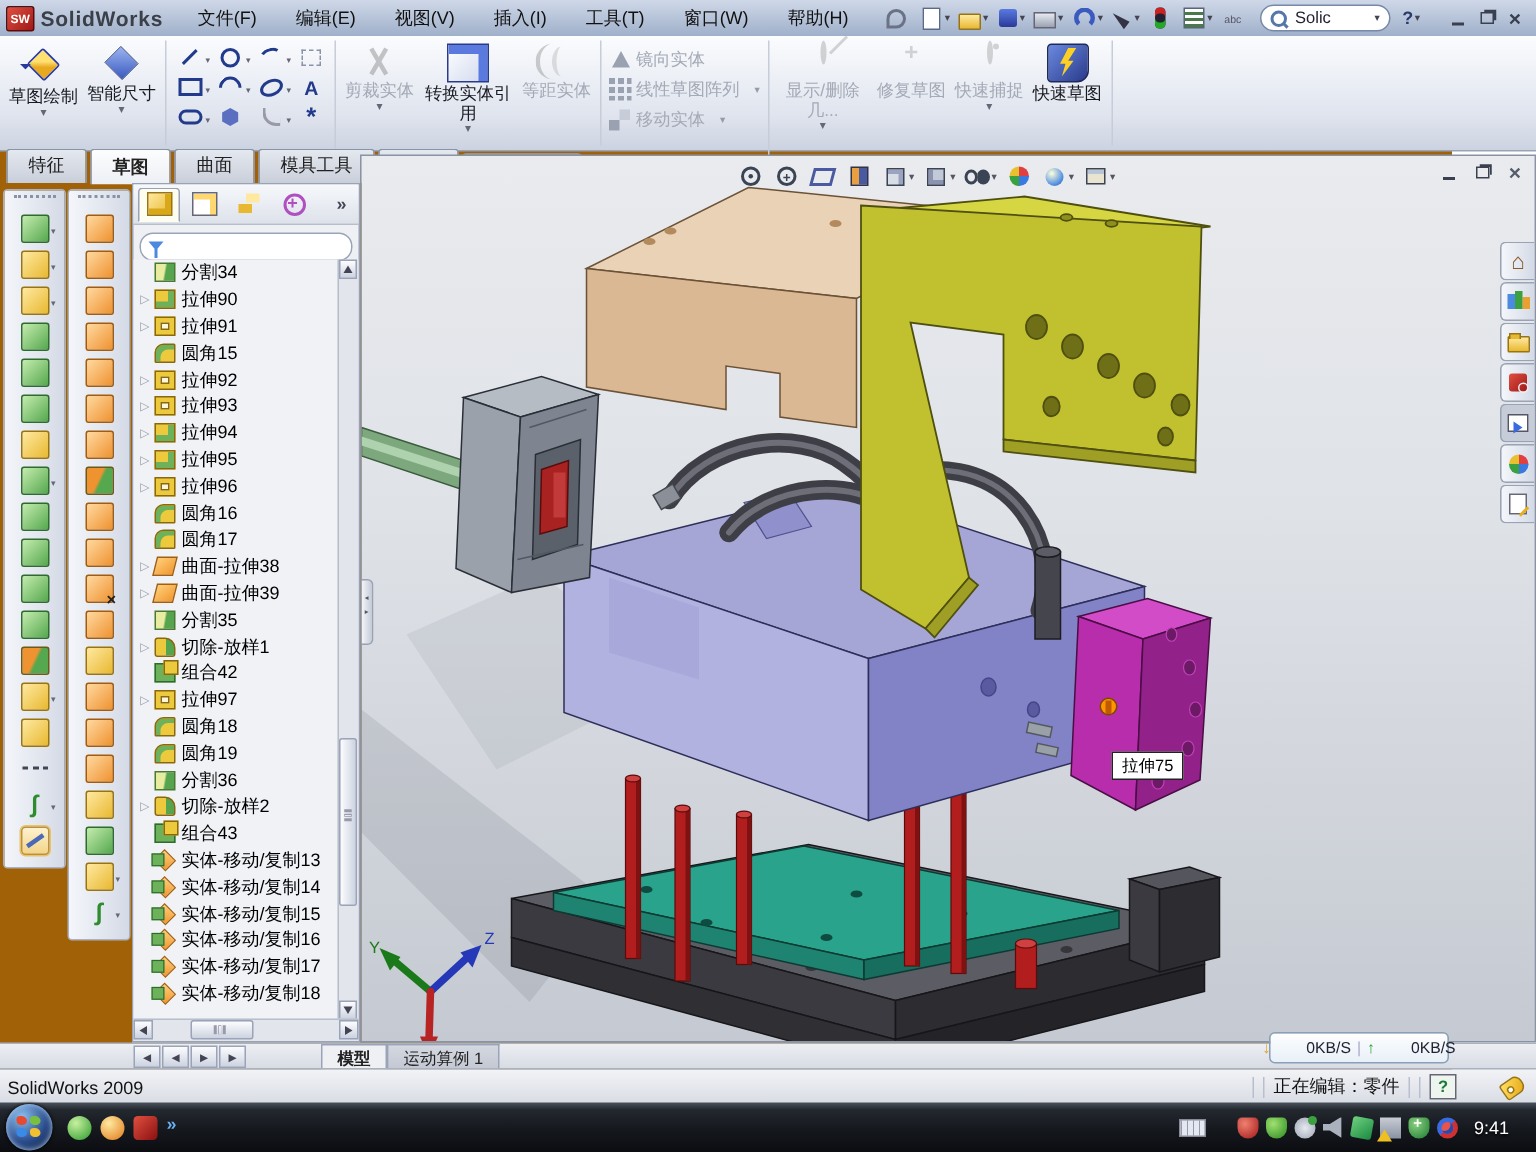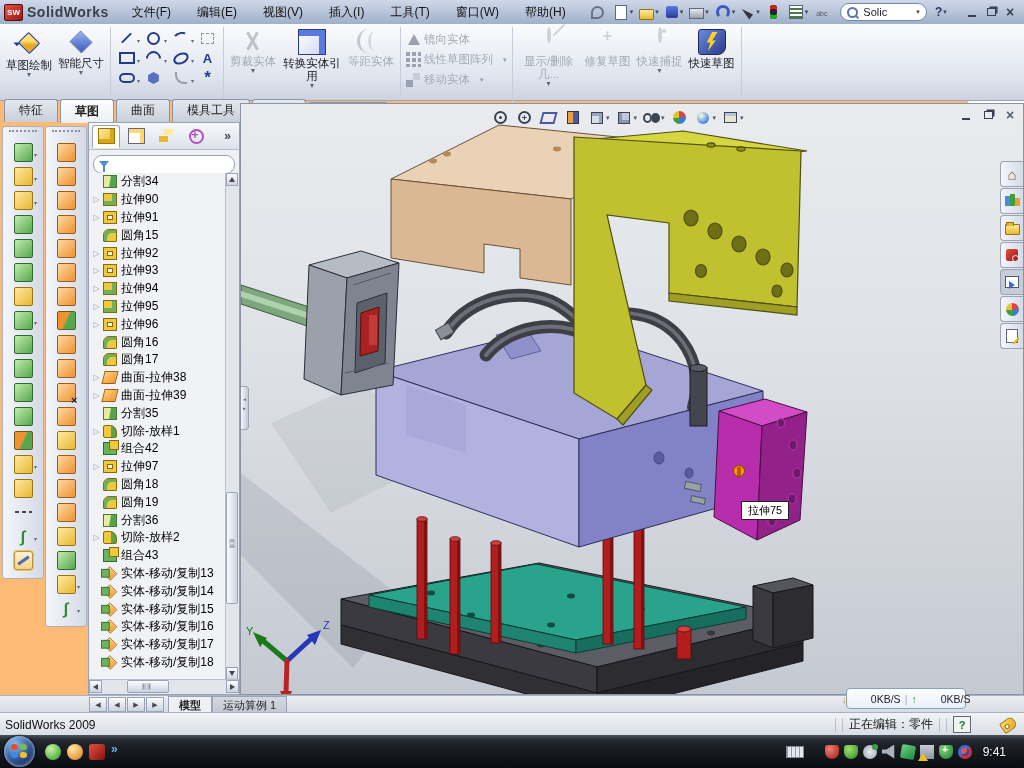--- a/index.html
+++ b/index.html
@@ -1,17 +1,17 @@
 <!DOCTYPE html>
 <html><head>
 <meta charset="utf-8">
 <style>
   html,body{margin:0;padding:0;width:1024px;height:768px;overflow:hidden;
     font-family:"Liberation Sans","DejaVu Sans",sans-serif;-webkit-font-smoothing:antialiased;}
-  .screen{position:absolute;inset:0;width:968px;height:768px;background:#fdba74;}
+  .screen{position:absolute;inset:0;width:968px;height:768px;background:#a16207;}
   
   .titlebar{position:absolute;left:0;top:0;width:1024px;height:24px;
     background:linear-gradient(#cfd8e8,#9fb0ca);display:flex;align-items:center;border-bottom:1px solid #7d8ca6;}
   .logo{display:flex;align-items:center;gap:4px;padding:0 10px 0 4px;}
   .logo-cube{width:17px;height:15px;background:linear-gradient(135deg,#e05040,#a01818);border:1px solid #5a0c0c;
     color:#fff;font-size:8px;font-weight:bold;display:flex;align-items:center;justify-content:center;border-radius:2px;}
   .logo-text{font-size:14px;font-weight:bold;color:#3a3f48;letter-spacing:.5px;}
   .menus{display:flex;height:100%;align-items:center;}
   .menu-item{font-size:12px;color:#111;padding:0 13px;height:100%;display:flex;align-items:center;cursor:default;}
   .quick{display:flex;align-items:center;gap:2px;margin-left:8px;}
@@ -1175,21 +1175,21 @@
   </div>
 
   <div class="modeltabs">
     <div class="mtnav">
 
     <span class="mtnavbtn">◀</span>
         <span class="mtnavbtn">◀</span>
         <span class="mtnavbtn">▶</span>
         <span class="mtnavbtn">▶</span>
       </div>
-    <span style="display:flex;">
+    <span style="display:flex;margin-left:46px;">
 
     <span class="mtab active">模型</span>
         <span class="mtab">运动算例 1</span>
       </span>
   </div>
 
   <div class="netmon">
     <span class="nm-down">↓</span>
     <span class="nm-val">0KB/S</span>
     <span class="nm-sep">|</span>

